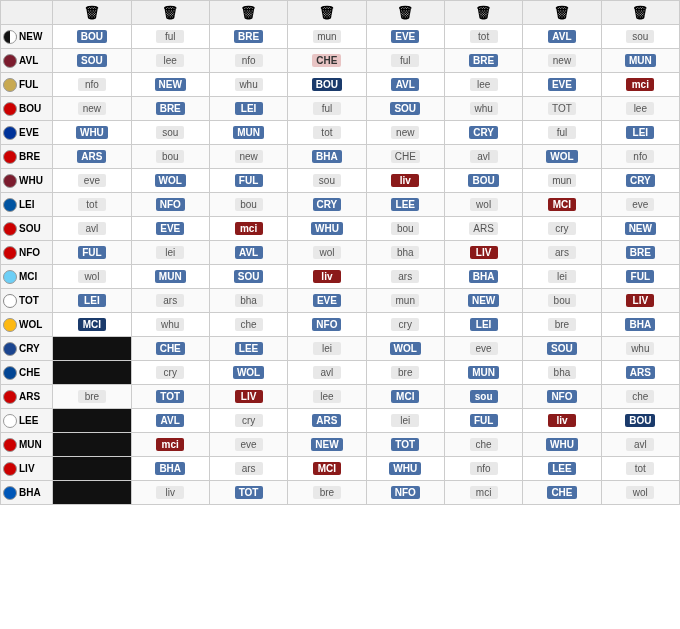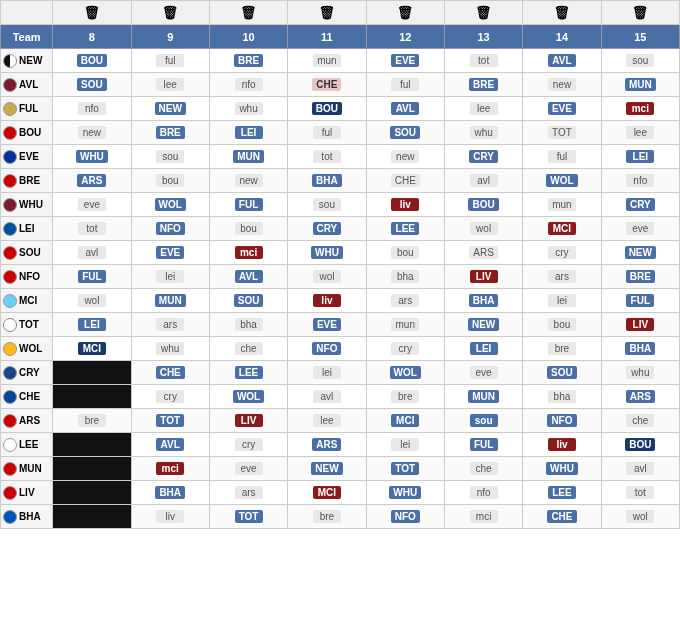--- a/index.html
+++ b/index.html
@@ -29,31 +29,20 @@
           <th style="background: rgb(240, 240, 240); border: 1px solid rgb(204, 204, 204);"></th>
           <th style="background: rgb(240, 240, 240); border: 1px solid rgb(204, 204, 204); font-size: 13px;">🗑</th>
           <th style="background: rgb(240, 240, 240); border: 1px solid rgb(204, 204, 204); font-size: 13px;">🗑</th>
           <th style="background: rgb(240, 240, 240); border: 1px solid rgb(204, 204, 204); font-size: 13px;">🗑</th>
           <th style="background: rgb(240, 240, 240); border: 1px solid rgb(204, 204, 204); font-size: 13px;">🗑</th>
           <th style="background: rgb(240, 240, 240); border: 1px solid rgb(204, 204, 204); font-size: 13px;">🗑</th>
           <th style="background: rgb(240, 240, 240); border: 1px solid rgb(204, 204, 204); font-size: 13px;">🗑</th>
           <th style="background: rgb(240, 240, 240); border: 1px solid rgb(204, 204, 204); font-size: 13px;">🗑</th>
           <th style="background: rgb(240, 240, 240); border: 1px solid rgb(204, 204, 204); font-size: 13px;">🗑</th>
         </tr>
-        <tr>
-          <th style="background: rgb(74, 111, 165); color: rgb(255, 255, 255); font-weight: bold; font-size: 11px; border: 1px solid rgb(153, 153, 153);">Team</th>
-          <th style="background: rgb(74, 111, 165); color: rgb(255, 255, 255); font-weight: bold; font-size: 11px; border: 1px solid rgb(153, 153, 153);">8</th>
-          <th style="background: rgb(74, 111, 165); color: rgb(255, 255, 255); font-weight: bold; font-size: 11px; border: 1px solid rgb(153, 153, 153);">9</th>
-          <th style="background: rgb(74, 111, 165); color: rgb(255, 255, 255); font-weight: bold; font-size: 11px; border: 1px solid rgb(153, 153, 153);">10</th>
-          <th style="background: rgb(74, 111, 165); color: rgb(255, 255, 255); font-weight: bold; font-size: 11px; border: 1px solid rgb(153, 153, 153);">11</th>
-          <th style="background: rgb(74, 111, 165); color: rgb(255, 255, 255); font-weight: bold; font-size: 11px; border: 1px solid rgb(153, 153, 153);">12</th>
-          <th style="background: rgb(74, 111, 165); color: rgb(255, 255, 255); font-weight: bold; font-size: 11px; border: 1px solid rgb(153, 153, 153);">13</th>
-          <th style="background: rgb(74, 111, 165); color: rgb(255, 255, 255); font-weight: bold; font-size: 11px; border: 1px solid rgb(153, 153, 153);">14</th>
-          <th style="background: rgb(74, 111, 165); color: rgb(255, 255, 255); font-weight: bold; font-size: 11px; border: 1px solid rgb(153, 153, 153);">15</th>
-        </tr>
       </thead>
     <tbody id="table-body">
     <tr style="background: rgb(255, 255, 255);">
           <td style="text-align: left; padding: 1px 2px; border: 1px solid rgb(204, 204, 204); background: rgb(245, 245, 245); font-weight: bold; font-size: 10px;"><span style="display: inline-block; width: 14px; height: 14px; border-radius: 50%; background: linear-gradient(90deg, rgb(17, 17, 17) 50%, rgb(255, 255, 255) 50%); border: 1px solid rgb(153, 153, 153); vertical-align: middle; margin-right: 2px;"></span><span>NEW</span></td>
           <td style="border: 1px solid rgb(204, 204, 204); padding: 1px;"><span style="display: inline-block; padding: 1px 4px; border-radius: 2px; font-size: 10px; font-weight: bold; min-width: 28px; background: rgb(74, 111, 165); color: rgb(255, 255, 255);">BOU</span></td>
           <td style="border: 1px solid rgb(204, 204, 204); padding: 1px;"><span style="display: inline-block; padding: 1px 4px; border-radius: 2px; font-size: 10px; font-weight: normal; min-width: 28px; background: rgb(232, 232, 232); color: rgb(85, 85, 85);">ful</span></td>
           <td style="border: 1px solid rgb(204, 204, 204); padding: 1px;"><span style="display: inline-block; padding: 1px 4px; border-radius: 2px; font-size: 10px; font-weight: bold; min-width: 28px; background: rgb(74, 111, 165); color: rgb(255, 255, 255);">BRE</span></td>
           <td style="border: 1px solid rgb(204, 204, 204); padding: 1px;"><span style="display: inline-block; padding: 1px 4px; border-radius: 2px; font-size: 10px; font-weight: normal; min-width: 28px; background: rgb(232, 232, 232); color: rgb(85, 85, 85);">mun</span></td>
           <td style="border: 1px solid rgb(204, 204, 204); padding: 1px;"><span style="display: inline-block; padding: 1px 4px; border-radius: 2px; font-size: 10px; font-weight: bold; min-width: 28px; background: rgb(74, 111, 165); color: rgb(255, 255, 255);">EVE</span></td>
           <td style="border: 1px solid rgb(204, 204, 204); padding: 1px;"><span style="display: inline-block; padding: 1px 4px; border-radius: 2px; font-size: 10px; font-weight: normal; min-width: 28px; background: rgb(232, 232, 232); color: rgb(85, 85, 85);">tot</span></td>

